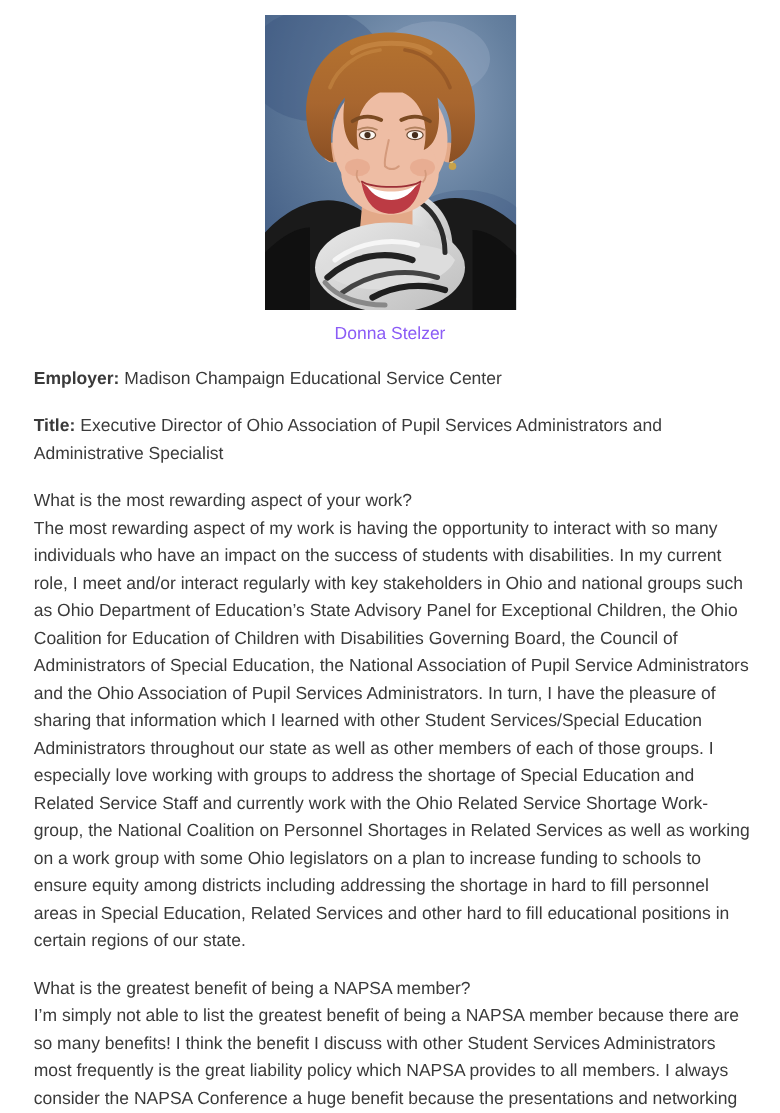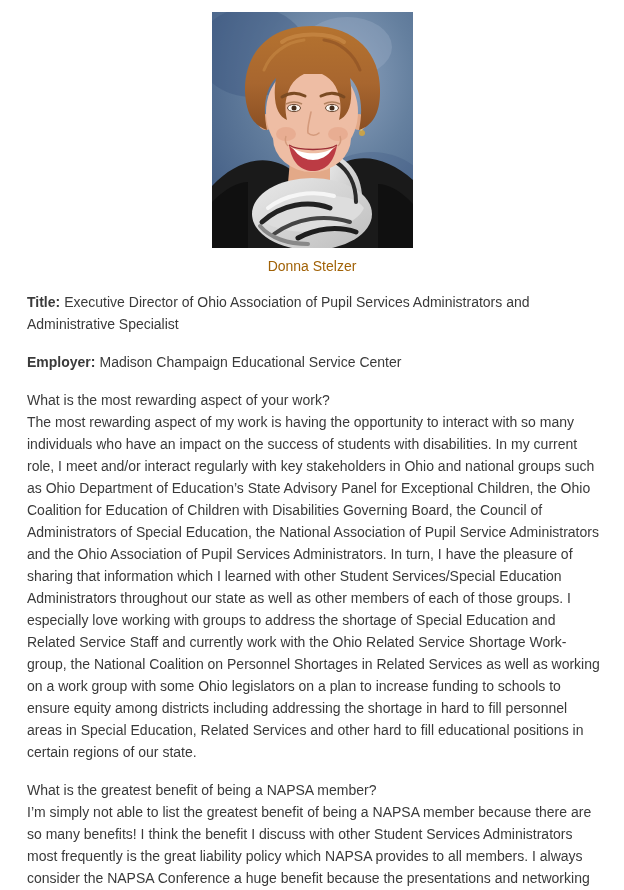--- a/index.html
+++ b/index.html
@@ -23,21 +23,21 @@
   .portrait {
     width: 201px;
     height: 236px;
     display: block;
   }
   .caption {
     text-align: center;
     font-size: 14px;
     line-height: 18px;
     margin-top: 9px;
-    color: #a16207;
+    color: #8b5cf6;
   }
   .content {
     padding: 0 24px 30px 27px;
     margin-top: 14px;
     font-size: 14px;
     line-height: 22px;
   }
   .content p {
     margin: 16px 0;
   }
@@ -127,22 +127,22 @@
       <path d="M77,133 C86,139 116,139 125,133" stroke="#9c2e36" stroke-width="1.5" fill="none"></path>
       <path d="M74,124 Q72,130 76,134" stroke="#d49a7c" stroke-width="1.4" fill="none"></path>
       <path d="M128,124 Q130,130 126,134" stroke="#d49a7c" stroke-width="1.4" fill="none"></path>
     </svg>
   </div>
 
   <div class="caption">Donna Stelzer</div>
 
   <div class="content">
 
+    <p><span class="inline-label">Employer:</span><span>Madison Champaign Educational Service Center</span></p>
+
     <p><span class="inline-label">Title:</span><span>Executive Director of Ohio Association of Pupil Services Administrators and Administrative Specialist</span></p>
-
-    <p><span class="inline-label">Employer:</span><span>Madison Champaign Educational Service Center</span></p>
 
     <p><span class="question">What is the most rewarding aspect of your work?</span><br><span>The most rewarding aspect of my work is having the opportunity to interact with so many individuals who have an impact on the success of students with disabilities. In my current role, I meet and/or interact regularly with key stakeholders in Ohio and national groups such as Ohio Department of Education’s State Advisory Panel for Exceptional Children, the Ohio Coalition for Education of Children with Disabilities Governing Board, the Council of Administrators of Special Education, the National Association of Pupil Service Administrators and the Ohio Association of Pupil Services Administrators. In turn, I have the pleasure of sharing that information which I learned with other Student Services/Special Education Administrators throughout our state as well as other members of each of those groups. I especially love working with groups to address the shortage of Special Education and Related Service Staff and currently work with the Ohio Related Service Shortage Work-group, the National Coalition on Personnel Shortages in Related Services as well as working on a work group with some Ohio legislators on a plan to increase funding to schools to ensure equity among districts including addressing the shortage in hard to fill personnel areas in Special Education, Related Services and other hard to fill educational positions in certain regions of our state.</span></p>
 
     <p><span class="question">What is the greatest benefit of being a NAPSA member?</span><br><span>I’m simply not able to list the greatest benefit of being a NAPSA member because there are so many benefits! I think the benefit I discuss with other Student Services Administrators most frequently is the great liability policy which NAPSA provides to all members. I always consider the NAPSA Conference a huge benefit because the presentations and networking opportunities are top notch! The resources including newsletters and NAPSA Tidbits keep members updated with latest information plus best practices. I also love that NAPSA reminds all members of special days and special months along with clip art we can use for each of the Student Services Disciplines such as “Social Work Month” and “Social Work Day.”</span></p>
 
   </div>
 </div>
 
 </body></html>

